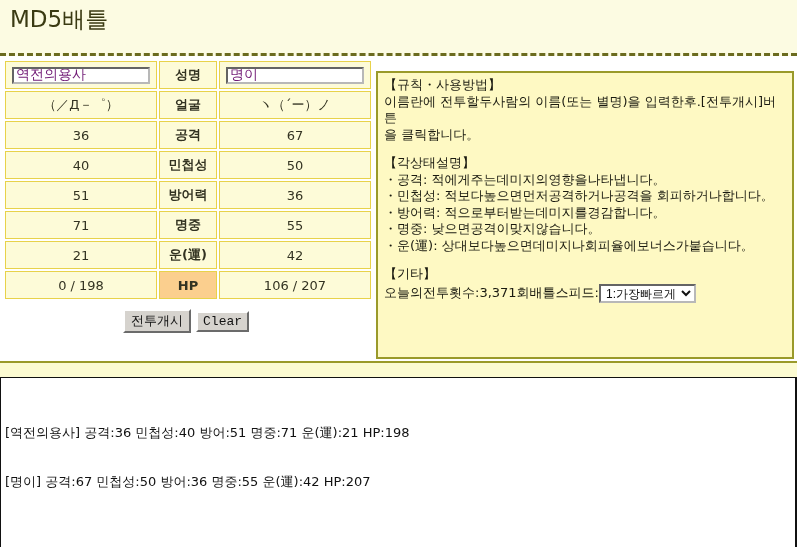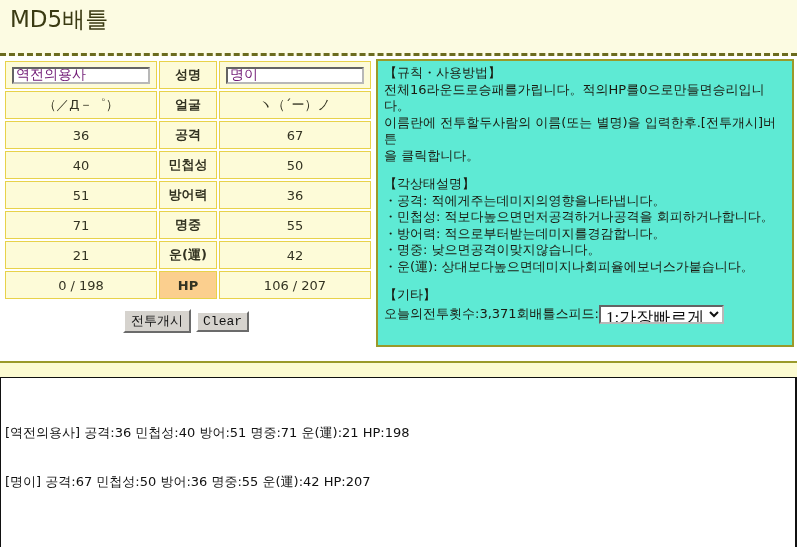--- a/index.html
+++ b/index.html
@@ -112,35 +112,36 @@
     border-bottom: 2px solid #6b6b6b;
     padding: 1px 6px;
     cursor: pointer;
     text-align: right;
   }
   .btn.small { padding: 1px 5px; font-family: Liberation Mono, monospace; }
 
   
   .rules {
     border: 2px solid #9a9a2a;
-    background: #5eead4;
+    background: #fef9c3;
     height: 288px;
     box-sizing: border-box;
     padding: 4px 6px;
     overflow: hidden;
     font-size: 13px;
     color: #1a1a10;
     line-height: 16.5px;
+    margin-top: 12px;
   }
   .rules .gap { height: 12px; }
   .rules p { margin: 0; }
   .speedrow { margin-top: 1px; display: flex; align-items: center; }
   .speedsel {
-    font-family: Liberation Serif, serif;
-    font-size: 17px;
+    font-family: Liberation Sans, sans-serif;
+    font-size: 12px;
     border: 2px inset #b8b8b8;
     background: #ffffff;
     color: #111;
     height: 19px;
     padding: 0 1px;
   }
 
   
   .strip {
     height: 14px;
@@ -225,21 +226,20 @@
 
       <div class="btnbar">
         <button class="btn">전투개시</button>
         <button class="btn small">Clear</button>
       </div>
     </div>
 
     <div class="right-col">
       <div class="rules">
         <p>【규칙・사용방법】</p>
-        <p>전체16라운드로승패를가립니다。적의HP를0으로만들면승리입니다。</p>
         <p>이름란에 전투할두사람의 이름(또는 별명)을 입력한후.[전투개시]버튼</p>
         <p>을 클릭합니다。</p>
         <div class="gap"></div>
         <p>【각상태설명】</p>
         <p>・공격: 적에게주는데미지의영향을나타냅니다。</p>
         <p>・민첩성: 적보다높으면먼저공격하거나공격을 회피하거나합니다。</p>
         <p>・방어력: 적으로부터받는데미지를경감합니다。</p>
         <p>・명중: 낮으면공격이맞지않습니다。</p>
         <p>・운(運): 상대보다높으면데미지나회피율에보너스가붙습니다。</p>
         <div class="gap"></div>

